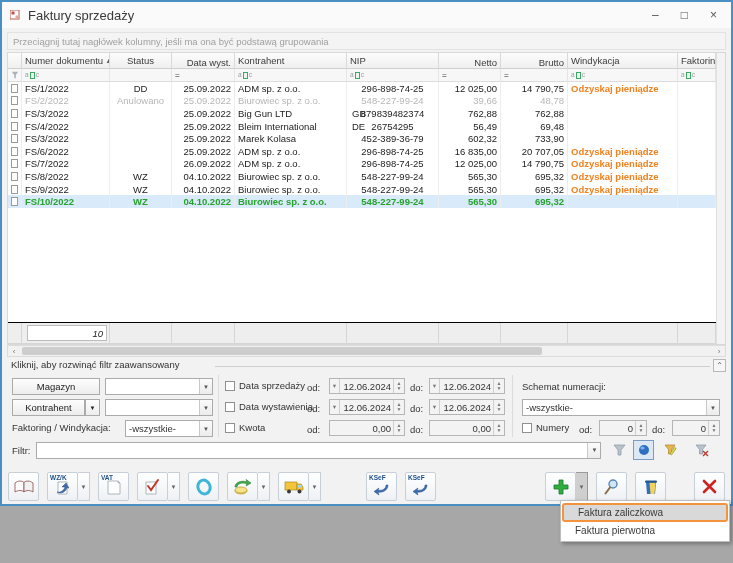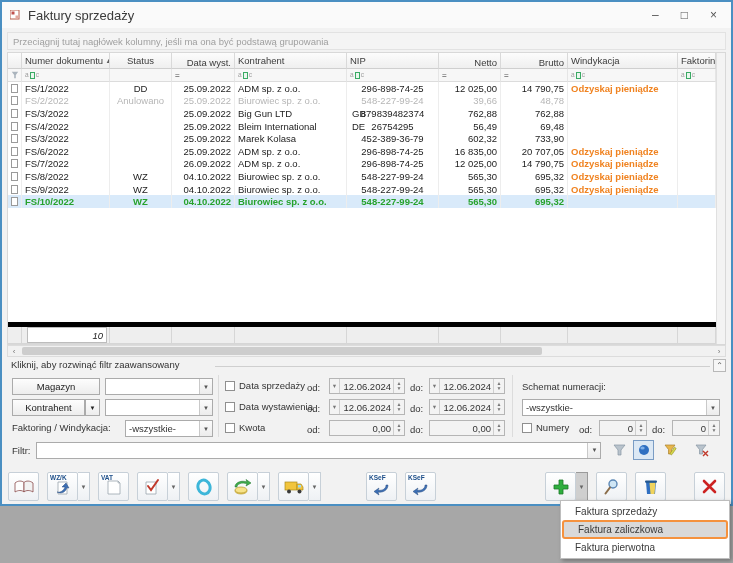--- a/index.html
+++ b/index.html
@@ -52,21 +52,21 @@
           display:flex; align-items:center; padding:0 3px; overflow:hidden; white-space:nowrap; }
   .cell.r { justify-content:flex-end; }
   .cell.c { justify-content:center; }
   .cell.nipc { position:relative; justify-content:center; }
   .nip-prefix { position:absolute; left:5px; }
   .link { color:#f08321; font-weight:bold; font-size:9.5px; }
   .cbx { width:9px; height:9px; background:#fff; border:1px solid #9a9a9a; display:inline-block; }
 
   .fill { flex:1; background:#fff; }
 
-  .sum-row { height:22px; border-top:5px solid #000000;font-style:italic; }
+  .sum-row { height:22px; border-top:1px solid #000000;font-style:italic; }
   .sum-cell { background:#eeeeee; border-right:1px solid #d6d6d6; border-bottom:1px solid #d6d6d6;
               display:flex; align-items:center; justify-content:flex-end; }
   .sum-box { background:#fff; border:1px solid #bcbcbc; height:16px; width:92%; margin:0 2px;
              display:flex; align-items:center; justify-content:flex-end; font-size:9.5px; color:#222; padding-right:3px; }
 
   
   .hscroll { position:absolute; left:5px; right:5px; top:343px; height:12px; background:#f1f1f1;
              border:1px solid #dcdcdc; display:flex; align-items:center; }
   .sarrow { width:12px; font-size:8px; color:#777; text-align:center; flex:none; }
   .sthumb { height:8px; background:#cdcdcd; border-radius:2px; margin-left:2px; width:520px; }
@@ -654,16 +654,15 @@
     <span class="tgap-lg" style="width:28px"></span>
     <div class="tbtn">
       <svg width="15" height="15" viewBox="0 0 15 15">
         <path d="M2,2 L13,13 M13,2 L2,13" stroke="#cc2222" stroke-width="2.6" stroke-linecap="round"></path>
       </svg>
     </div>
   </div>
 </div>
 
 <div class="menu">
-    <div class="menu-item">Faktura sprzedaży</div>
     <div class="menu-item hl">Faktura zaliczkowa</div>
     <div class="menu-item">Faktura pierwotna</div>
   </div>
 
 </body></html>

